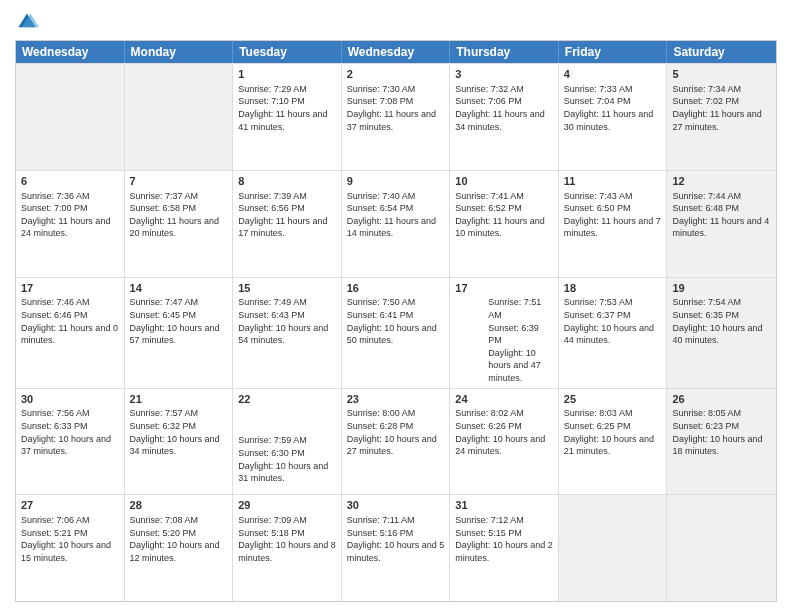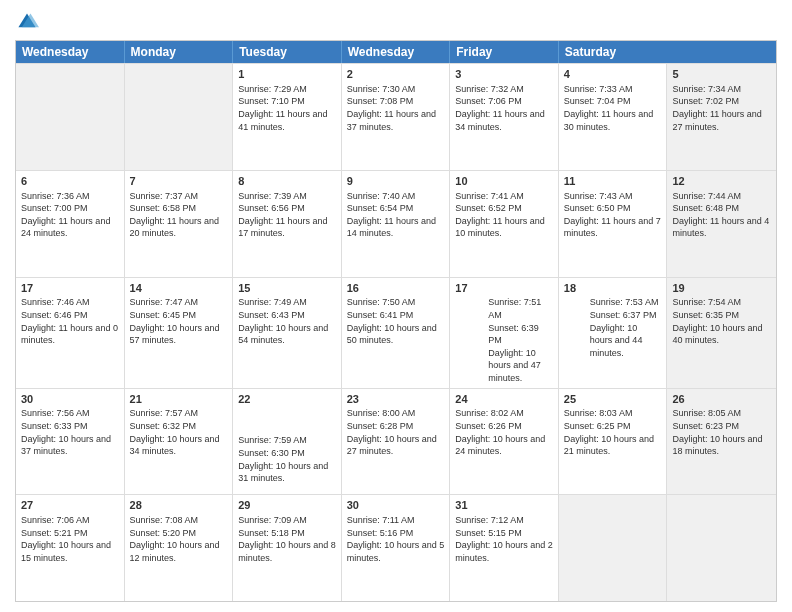--- a/index.html
+++ b/index.html
@@ -125,20 +125,21 @@
       <div class="month-title"></div>
       <div class="subtitle"></div>
     </div>
   </div>
   <div class="calendar">
     <div class="cal-header">
     <div class="cal-header-cell">Wednesday</div>
         <div class="cal-header-cell">Monday</div>
         <div class="cal-header-cell">Tuesday</div>
         <div class="cal-header-cell">Wednesday</div>
+        <div class="cal-header-cell">Thursday</div>
         <div class="cal-header-cell">Friday</div>
         <div class="cal-header-cell">Saturday</div>
       </div>
     <div class="cal-body">
     <div class="cal-row">
           <div class="cal-cell shaded empty"></div>
           <div class="cal-cell shaded empty"></div>
           <div class="cal-cell">
             <span class="day-num">1</span>
             <div class="cal-cell-text" style="white-space: pre-line;">Sunrise: 7:29 AM
@@ -240,21 +241,21 @@
 Daylight: 10 hours and 50 minutes.</div>
           </div>
           <div class="cal-cell">
             <span class="day-num">17</span>
             <div class="cal-cell-text" style="white-space: pre-line; margin-left: 33px;">Sunrise: 7:51 AM
 Sunset: 6:39 PM
 Daylight: 10 hours and 47 minutes.</div>
           </div>
           <div class="cal-cell">
             <span class="day-num">18</span>
-            <div class="cal-cell-text" style="white-space: pre-line; margin-left: 26px;">Sunrise: 7:53 AM
+            <div class="cal-cell-text" style="white-space: pre-line;">Sunrise: 7:53 AM
 Sunset: 6:37 PM
 Daylight: 10 hours and 44 minutes.</div>
           </div>
           <div class="cal-cell shaded">
             <span class="day-num">19</span>
             <div class="cal-cell-text" style="white-space: pre-line;">Sunrise: 7:54 AM
 Sunset: 6:35 PM
 Daylight: 10 hours and 40 minutes.</div>
           </div>
         </div>

